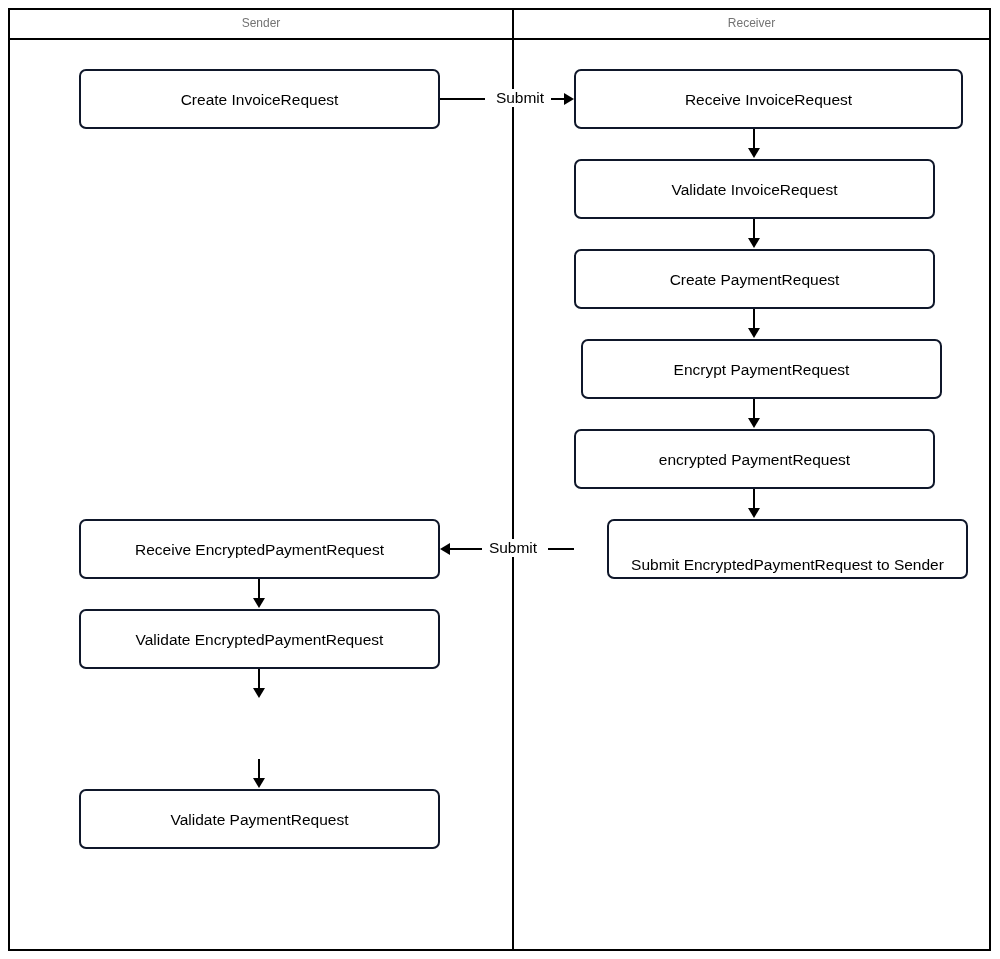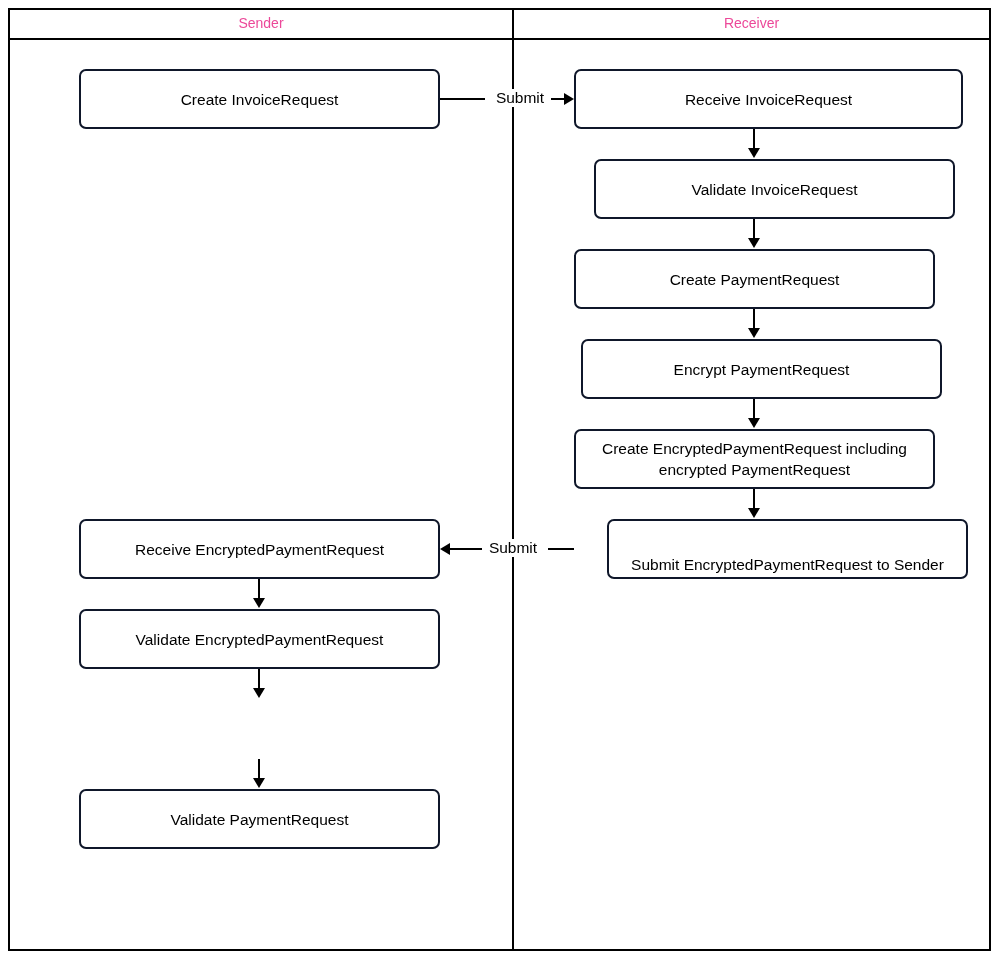--- a/index.html
+++ b/index.html
@@ -47,22 +47,22 @@
     width: 2px;
     height: 943px;
     background: #000000;
   }
   .lane-title {
     position: absolute;
     top: 13px;
     height: 20px;
     line-height: 20px;
     text-align: center;
-    font-size: 14px;
-    color: #ec4899;
+    font-size: 12px;
+    color: #737373;
     white-space: nowrap;
   }
   .lane-title.sender  { left: 10px;  width: 502px; }
   .lane-title.receiver{ left: 514px; width: 475px; }
 
   
   .node {
     position: absolute;
     box-sizing: border-box;
     border: 2px solid #0f172a;
@@ -151,35 +151,34 @@
 
 
   <div class="node" style="left:79px; top:789px; width:361px; height:60px;">
     <span>Validate PaymentRequest</span>
   </div>
 
   <div class="node" style="left:574px; top:69px; width:389px; height:60px;">
     <span>Receive InvoiceRequest</span>
   </div>
 
-  <div class="node" style="left:574px; top:159px; width:361px; height:60px;margin-left:20px;">
+  <div class="node" style="left:574px; top:159px; width:361px; height:60px;">
     <span>Validate InvoiceRequest</span>
   </div>
 
   <div class="node" style="left:574px; top:249px; width:361px; height:60px;">
     <span>Create PaymentRequest</span>
   </div>
 
   <div class="node" style="left:574px; top:339px; width:361px; height:60px;margin-left:7px;">
     <span>Encrypt PaymentRequest</span>
   </div>
 
   <div class="node" style="left:574px; top:429px; width:361px; height:60px;">
     <div>
-      <span>Create EncryptedPaymentRequest including</span>
       <span>encrypted PaymentRequest</span>
     </div>
   </div>
 
   <div class="node" style="left:607px; top:519px; width:361px; height:60px;align-items:flex-end;">
     <span>Submit EncryptedPaymentRequest to Sender</span>
   </div>
 
   <div class="conn-h" style="left:440px; top:98px; width:47px;"></div>
   <div class="edge-label" style="left:485px; top:89px; width:66px;">Submit</div>

